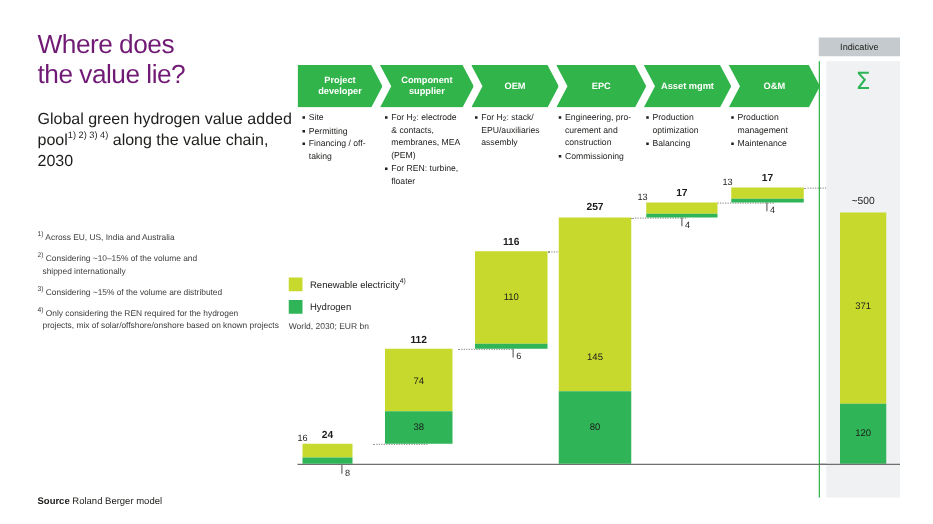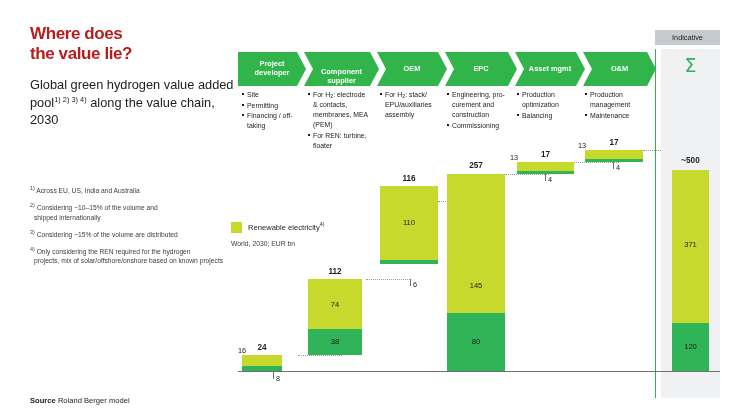--- a/index.html
+++ b/index.html
@@ -6,22 +6,22 @@
   body{
     width:746px;height:419px;background:#ffffff;
     font-family:"Liberation Sans",sans-serif;color:#1d1d1b;
     overflow:hidden;position:relative;
   }
   .slide{position:absolute;inset:0;}
 
   
   .left{position:absolute;left:30px;top:24px;width:205px;}
   .title{
-    font-size:17px;font-weight:bold;line-height:1.16;
-    letter-spacing:-0.4px;color:#b91c1c;margin:0 0 13px 0;
+    font-size:21px;font-weight:normal;line-height:1.16;
+    letter-spacing:-0.4px;color:#701a75;margin:0 0 13px 0;
   }
   .subtitle{
     font-size:12.8px;line-height:1.35;color:#1d1d1b;margin:0;
     font-weight:400;
   }
   .subtitle sup{font-size:7.4px;vertical-align:super;line-height:0;}
 
   .footnotes{position:absolute;left:30px;top:186px;width:210px;}
   .fn{font-size:6.7px;line-height:1.42;color:#3c3c3b;margin-bottom:7.5px;}
   .fn sup{font-size:5.4px;vertical-align:super;line-height:0;}
@@ -107,21 +107,21 @@
     background:#c5cace;display:flex;align-items:center;justify-content:center;
   }
   .indicative span{font-size:7.3px;color:#1d1d1b;}
   .sigma{
     position:absolute;left:661px;top:56px;width:59px;text-align:center;
     font-size:19px;color:#2fb457;font-family:"DejaVu Sans",sans-serif;line-height:1;
   }
   .sumbar{position:absolute;left:672px;width:37px;}
   .sum-total{
     position:absolute;left:661px;width:59px;text-align:center;
-    font-size:8.2px;font-weight:bold;color:#1d1d1b;
+    font-size:8.2px;font-weight:normal;color:#1d1d1b;
   }
   .sum-baseline{
     position:absolute;left:655px;top:371px;width:65px;height:1px;background:#6f6f6e;
   }
 </style>
 </head>
 <body>
 
 <div class="slide">
 
@@ -157,30 +157,34 @@
   <div class="source">
     <b>Source</b>
     <span>Roland Berger model</span>
   </div>
 
   <div class="legend">
     <div class="legend-row">
       <span class="swatch" style="background:#c6d92c"></span>
       <span class="legend-label"><span>Renewable electricity</span><sup>4)</sup></span>
     </div>
+    <div class="legend-row">
+      <span class="swatch" style="background:#2fb457"></span>
+      <span class="legend-label">Hydrogen</span>
+    </div>
     <div class="legend-note">World, 2030; EUR bn</div>
   </div>
 
   <div class="chart">
 
     <div class="chev-band">
       <div class="chev" style="left:0px;width:68px;">
           <span>Project developer</span>
         </div>
-      <div class="chev" style="left:66px;width:75px;align-items:flex-end;">
+      <div class="chev" style="left:66px;width:75px;">
           <span>Component supplier</span>
         </div>
       <div class="chev" style="left:139px;width:70px;">
           <span>OEM</span>
         </div>
       <div class="chev" style="left:207px;width:72px;">
           <span>EPC</span>
         </div>
       <div class="chev" style="left:277px;width:70px;">
           <span>Asset mgmt</span>
@@ -242,21 +246,21 @@
 
       <div class="bar" style="left:70px;top:251px;width:54px;height:76px;">
         <div class="seg ren" style="top:0;height:50px;"></div>
         <div class="seg hyd" style="top:50px;height:26px;"></div>
         <div class="total-label" style="top:-12px;">112</div>
         <div class="seg-label" style="top:21px;">74</div>
         <div class="seg-label" style="top:58px;">38</div>
       </div>
       <div class="connector" style="left:128px;top:251px;width:44px;"></div>
 
-      <div class="bar" style="left:142px;top:158px;width:58px;height:91px;">
+      <div class="bar" style="left:142px;top:173px;width:58px;height:91px;">
         <div class="seg ren" style="top:0;height:74px;"></div>
         <div class="seg hyd" style="top:74px;height:4px;"></div>
         <div class="total-label" style="top:-12px;">116</div>
         <div class="seg-label" style="top:32px;">110</div>
       </div>
       <div class="tick" style="left:172px;top:251px;height:7px;"></div>
       <div class="out-label" style="left:175px;top:252px;">6</div>
       <div class="connector" style="left:200px;top:173px;width:42px;"></div>
 
       <div class="bar" style="left:209px;top:146px;width:58px;height:197px;">

